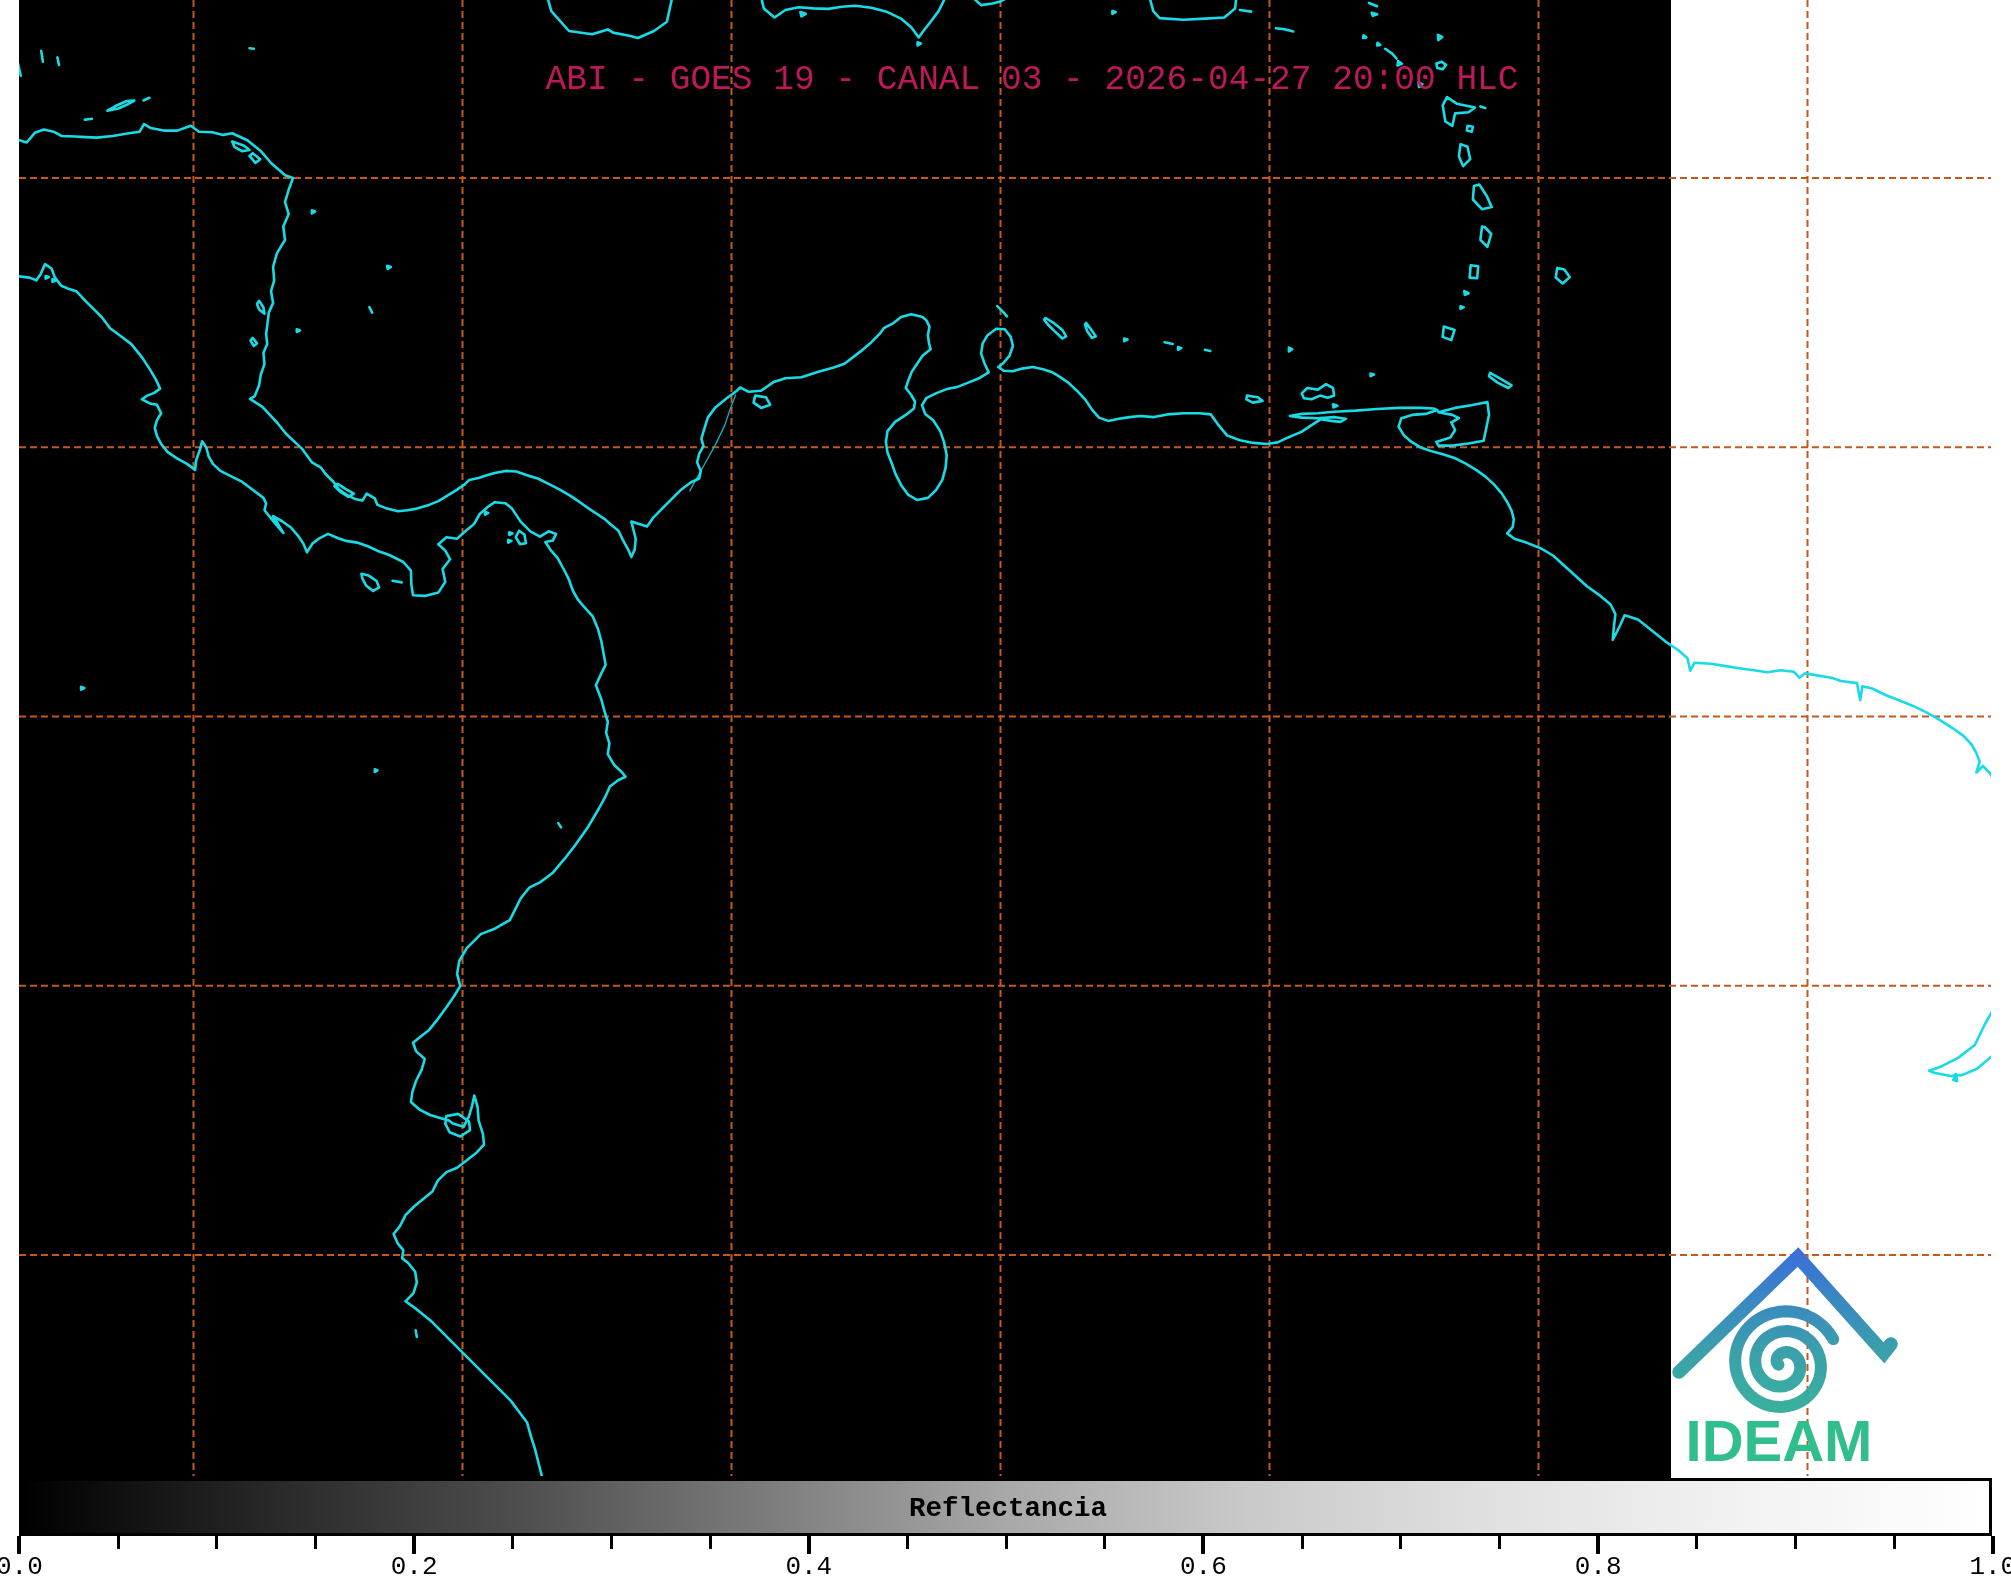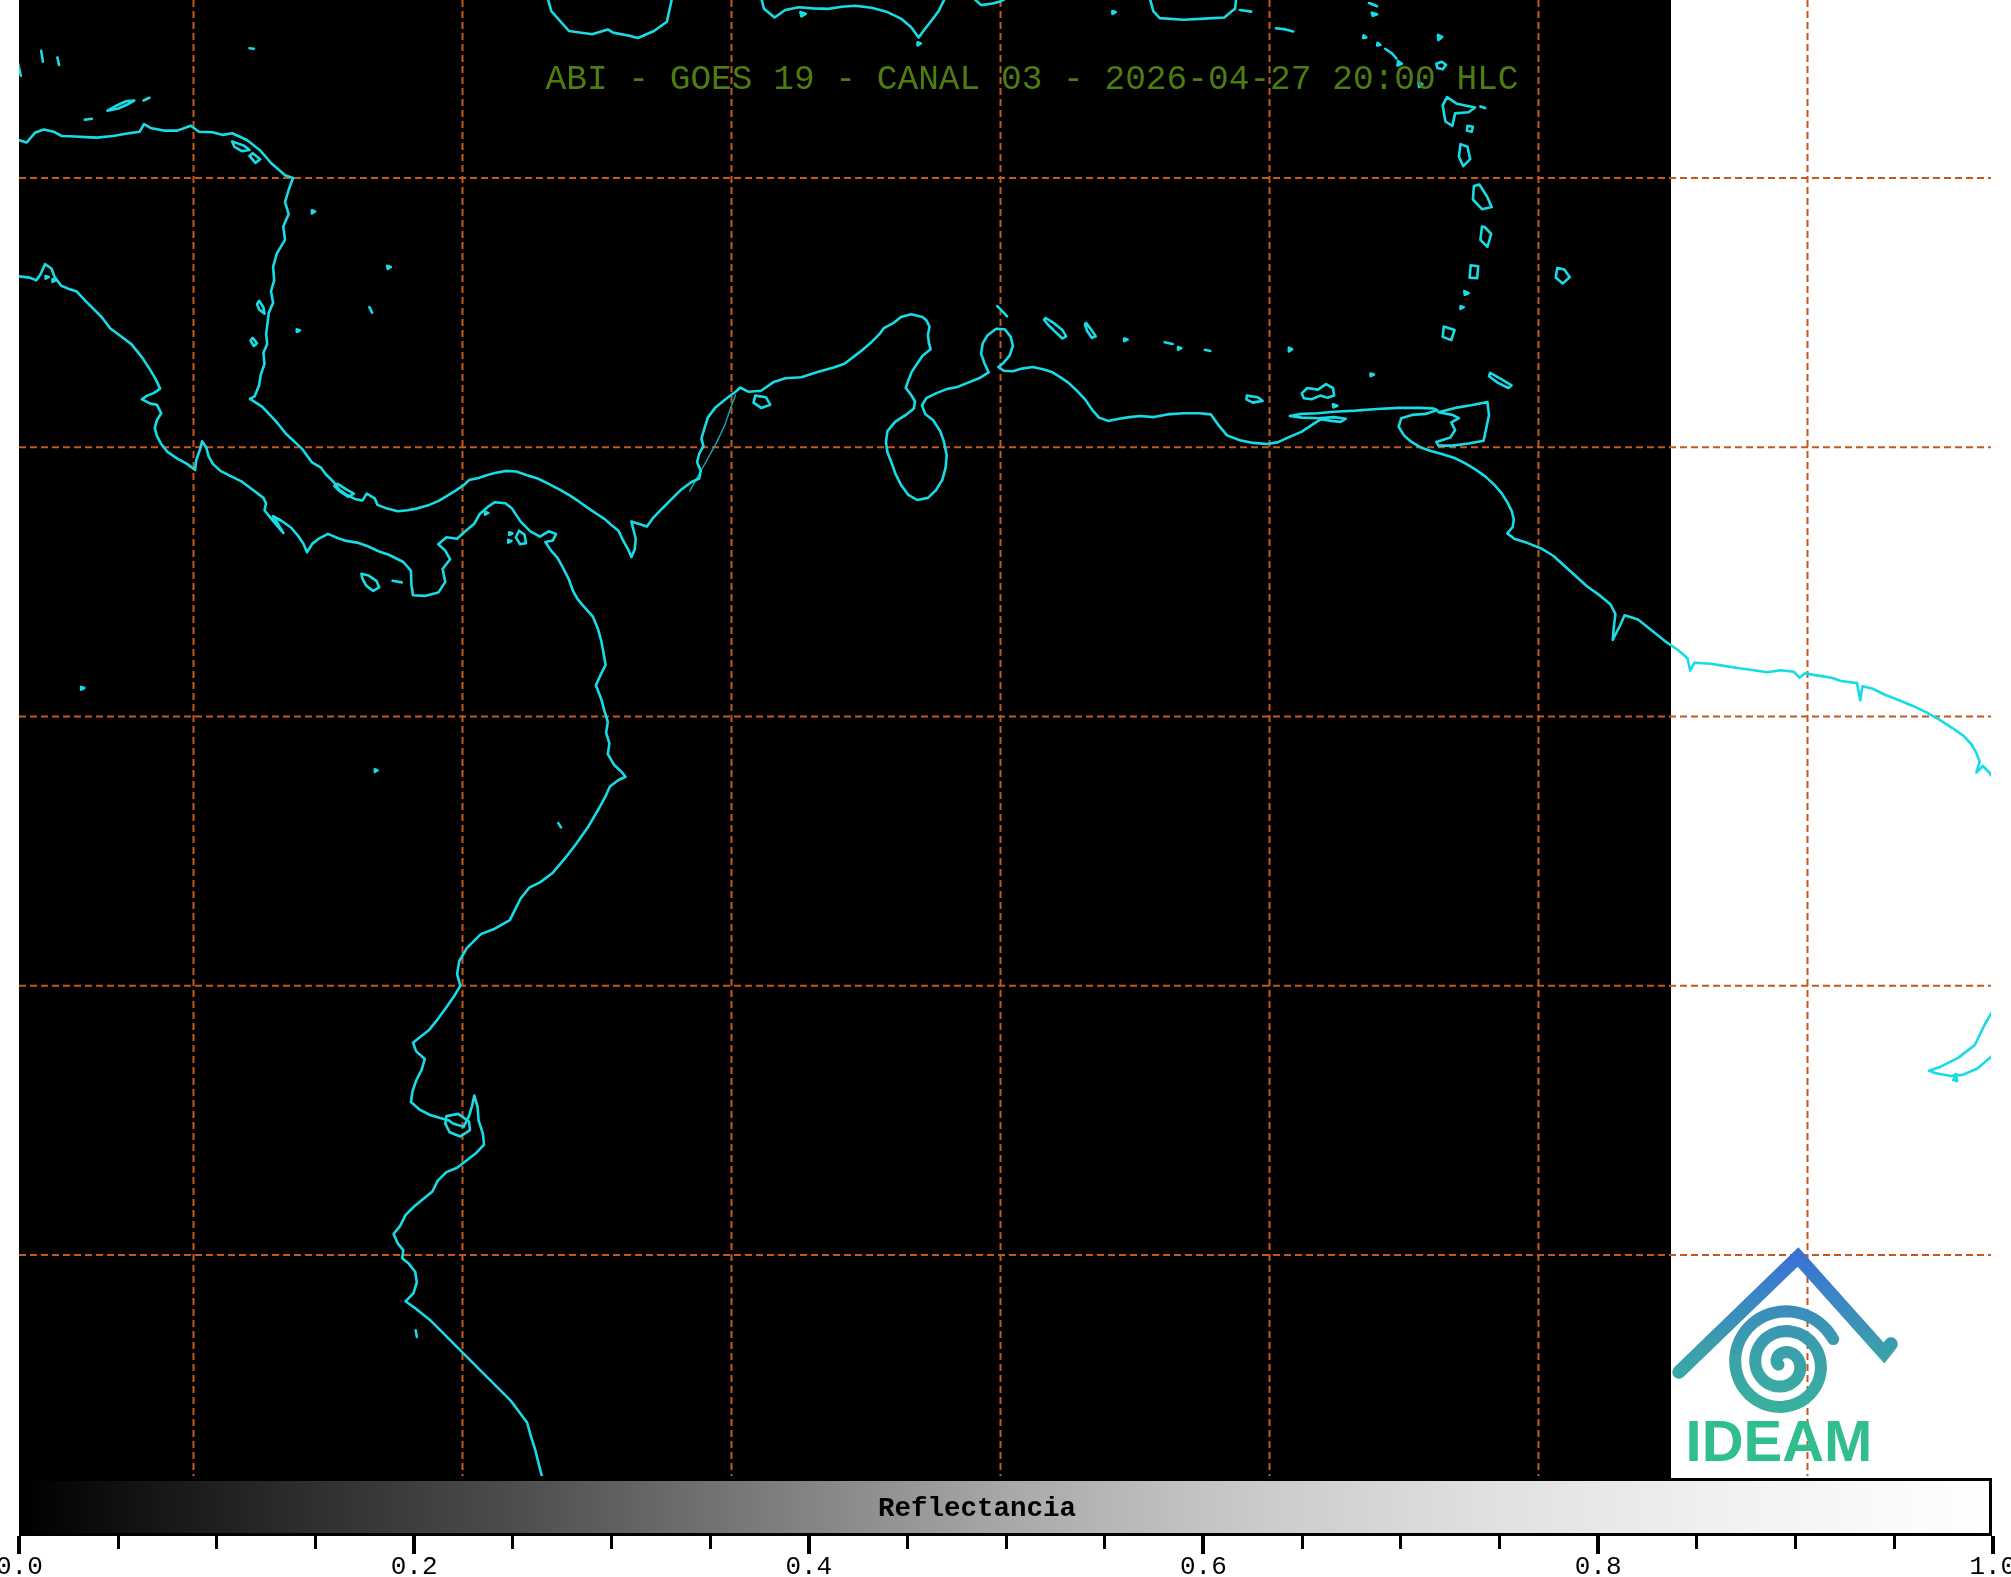--- a/index.html
+++ b/index.html
@@ -1,21 +1,21 @@
 <!DOCTYPE html>
 <html><head><meta charset="utf-8">
 <style>
 html,body{margin:0;padding:0;width:2011px;height:1577px;background:#fff;overflow:hidden;-webkit-font-smoothing:antialiased}
 #map{position:absolute;left:19px;top:0;width:1652px;height:1478px;background:#000}
 #map svg{transform:translateZ(0)}
 #cbar{position:absolute;left:19px;top:1477.5px;width:1967px;height:52px;background:linear-gradient(90deg,#000 0%,#282828 12.5%,#4d4d4d 25%,#7b7b7b 37.5%,#a8a8a8 50%,#cacaca 62.5%,#e1e1e1 75%,#f2f2f2 87.5%,#fff 100%);border:3px solid #000}
 .tick{position:absolute;top:1536px;background:#000}
 .tlab{position:absolute;top:1554px;transform:translateX(-50%) translateZ(0);font-family:"Liberation Mono",monospace;font-size:26px;line-height:1;color:#000;white-space:nowrap}
-#title{position:absolute;left:1032px;top:62.5px;transform:translateX(-50%) translateZ(0);font-family:"Liberation Mono",monospace;font-size:34.5px;line-height:1;color:#4d7c0f;white-space:nowrap}
-#refl{position:absolute;left:977px;top:1494.5px;transform:translateX(-50%) translateZ(0);font-family:"Liberation Mono",monospace;font-weight:bold;font-size:27.5px;line-height:1;color:#000}
+#title{position:absolute;left:1032px;top:62.5px;transform:translateX(-50%) translateZ(0);font-family:"Liberation Mono",monospace;font-size:34.5px;line-height:1;color:#be185d;white-space:nowrap}
+#refl{position:absolute;left:1008px;top:1494.5px;transform:translateX(-50%) translateZ(0);font-family:"Liberation Mono",monospace;font-weight:bold;font-size:27.5px;line-height:1;color:#000}
 </style></head>
 <body>
 <div id="map">
 <svg width="1972" height="1476" viewBox="19 0 1972 1476">
 <defs>
 <linearGradient id="lg" x1="0" y1="1252" x2="0" y2="1468" gradientUnits="userSpaceOnUse">
 <stop offset="0" stop-color="#3a70d8"></stop>
           <stop offset="0.45" stop-color="#3b9fab"></stop>
           <stop offset="1" stop-color="#38c190"></stop>
 </linearGradient>

